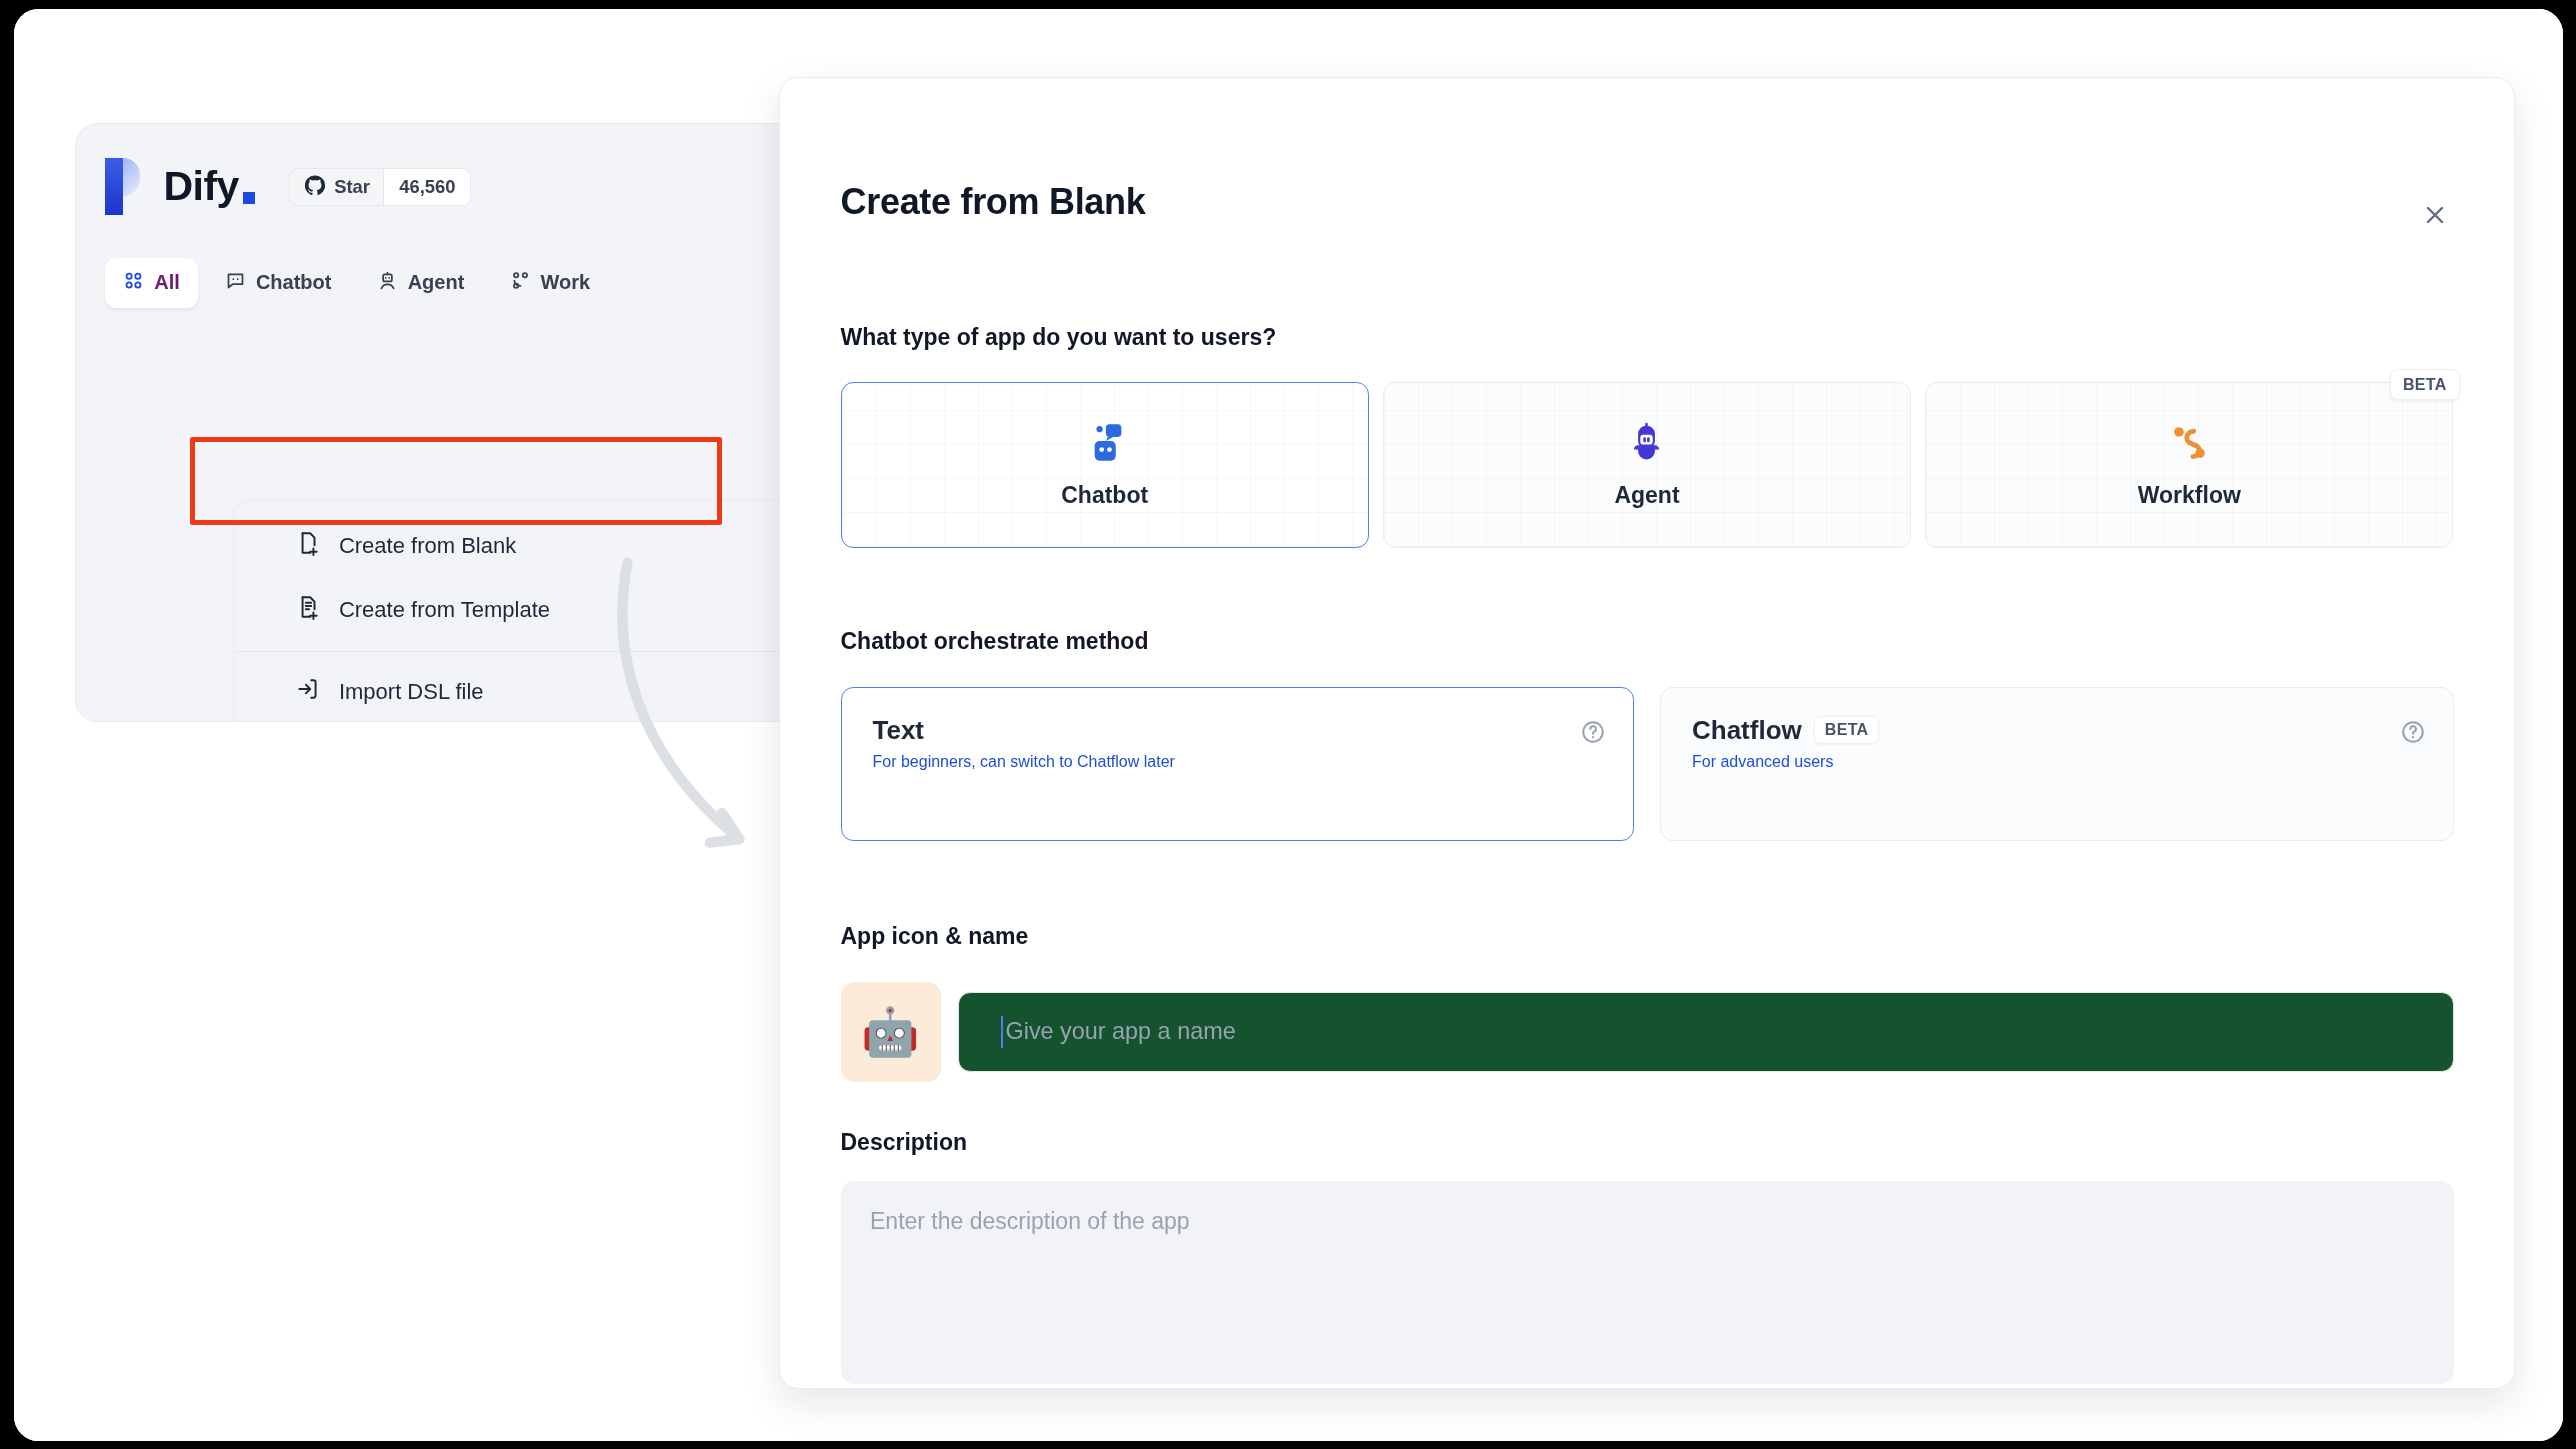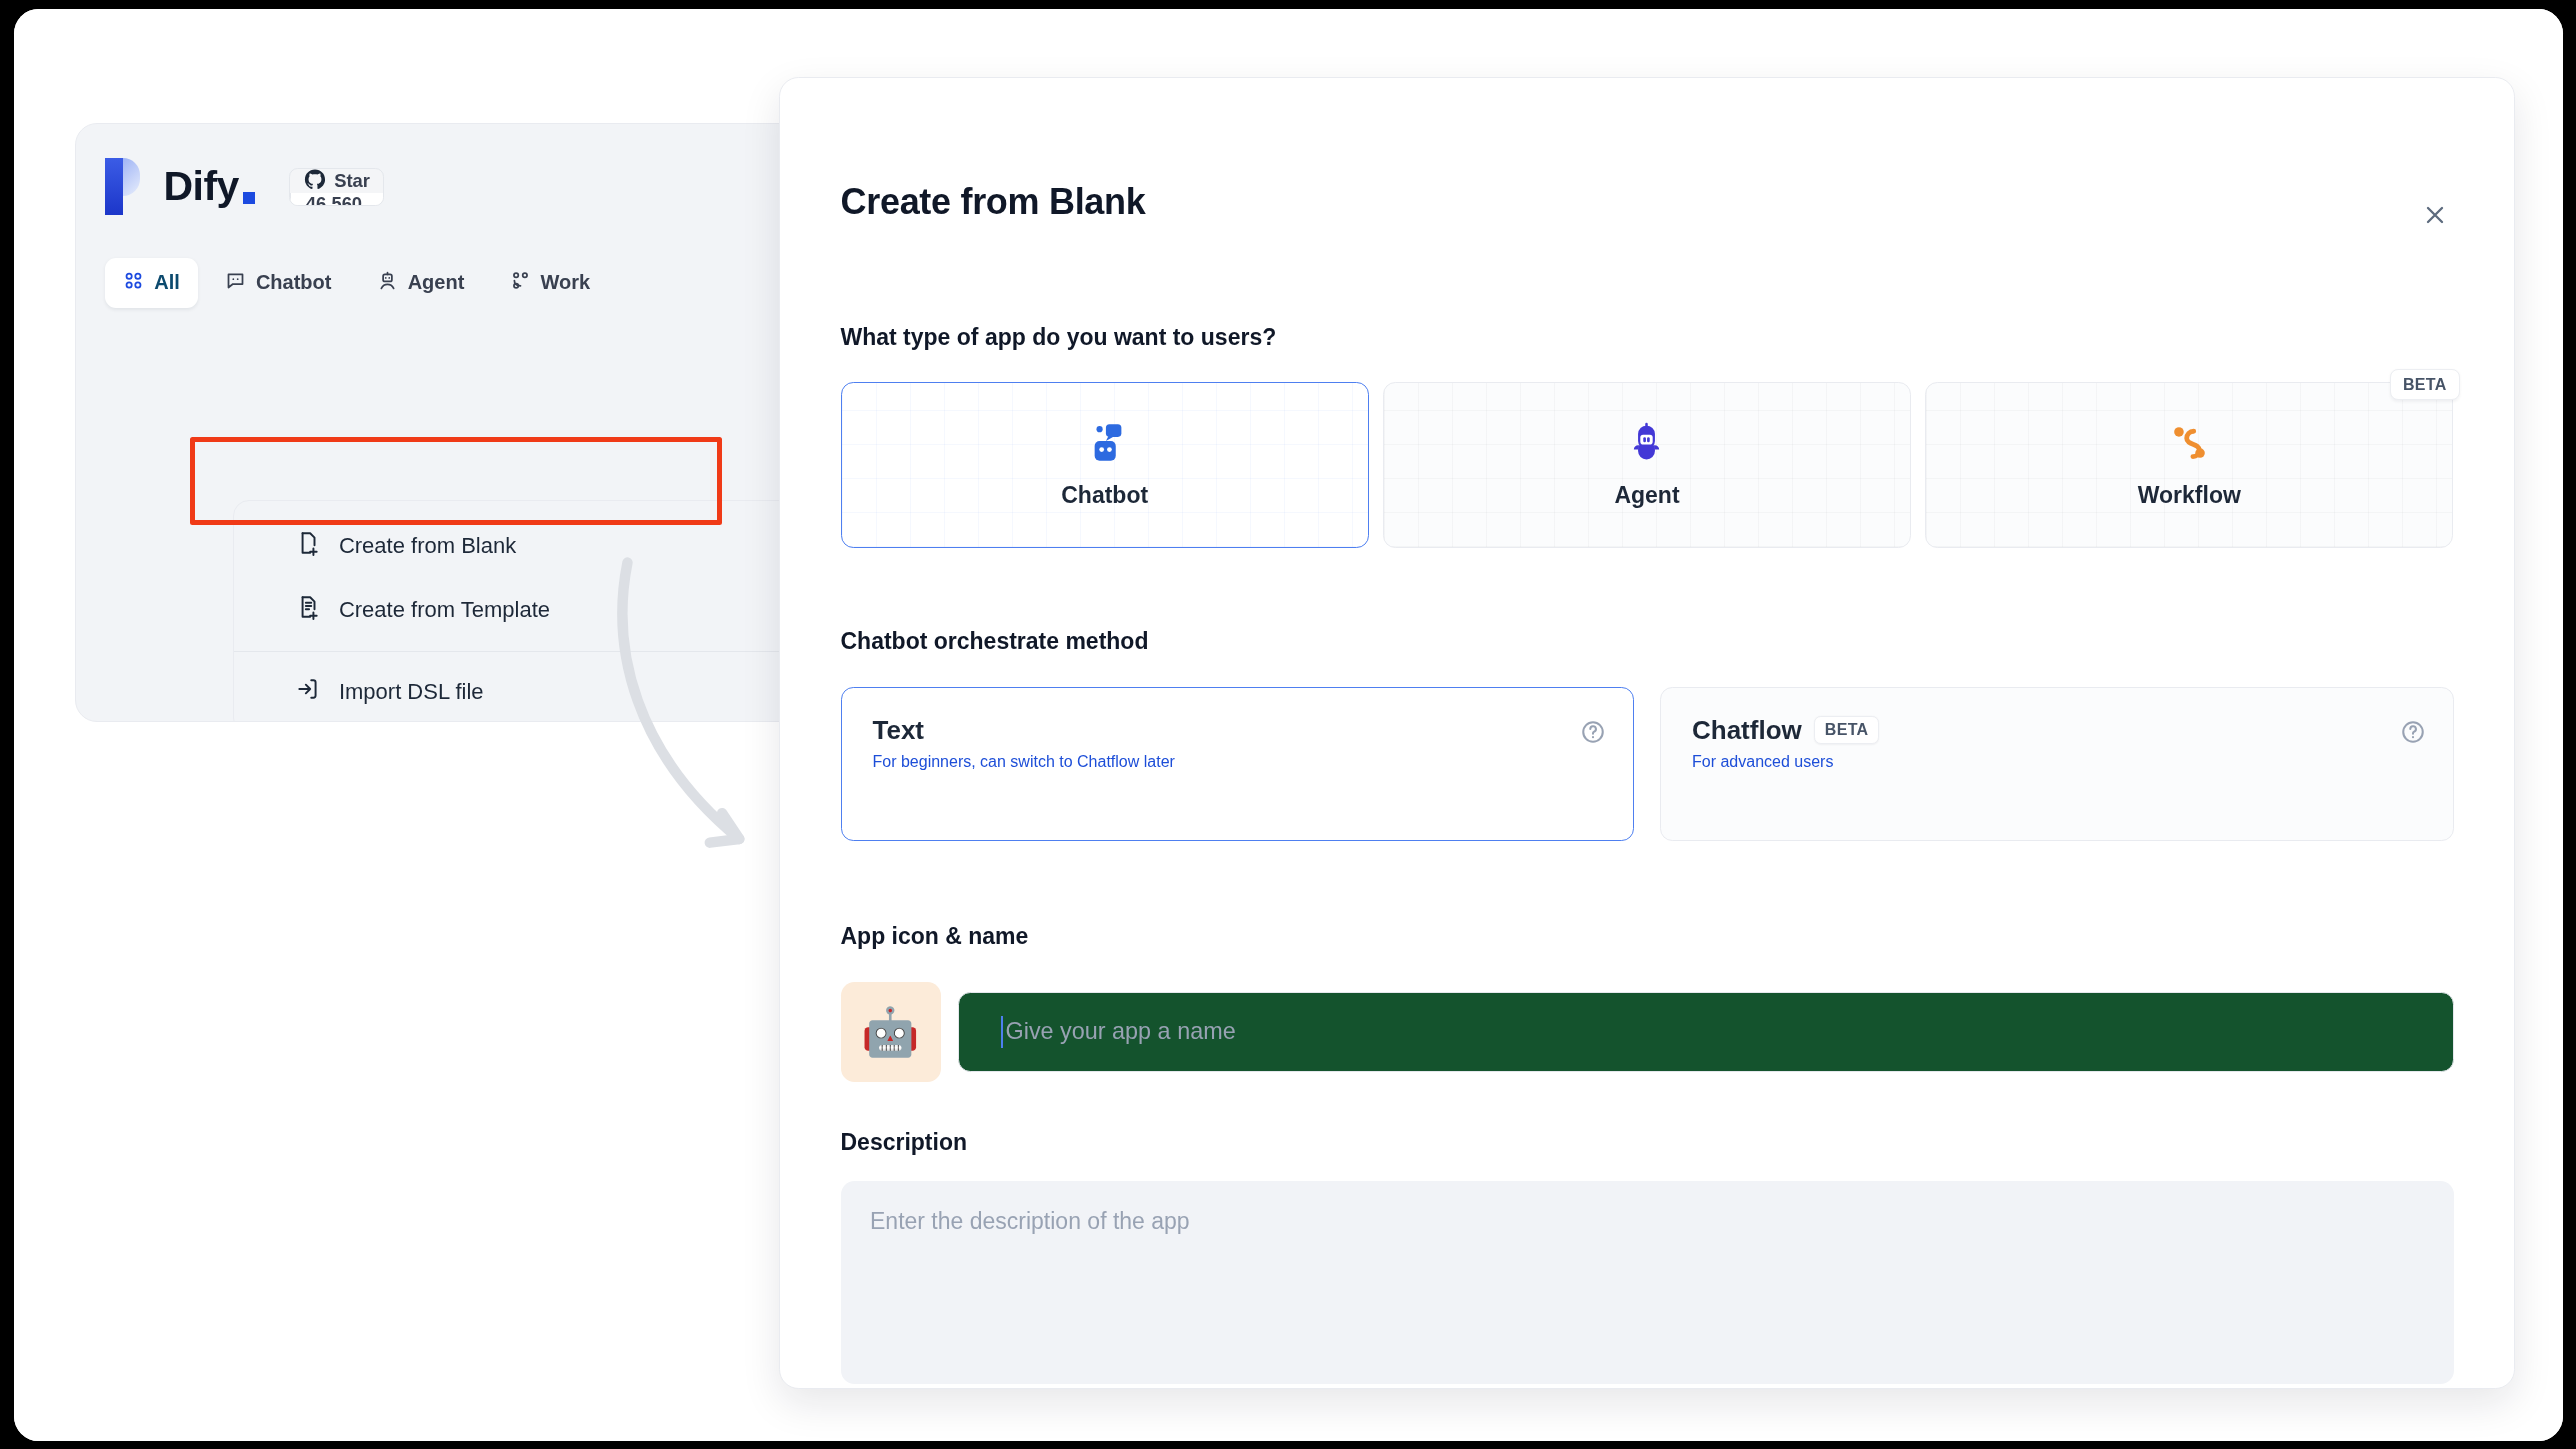--- a/index.html
+++ b/index.html
@@ -94,21 +94,20 @@
 
   #github-star-button {
     display: flex;
     align-items: stretch;
     height: 38px;
     border: 1.2px solid #e4e7ec;
     border-radius: 8.6px;
     overflow: hidden;
     background: #f4f5f7;
     margin-left: 9.8px;
-    flex-direction: column;
   }
   #github-star-button .star-left {
     display: flex;
     align-items: center;
     gap: 8.6px;
     padding: 0 13.5px;
   }
   #github-star-button .star-count {
     display: flex;
     align-items: center;
@@ -140,21 +139,21 @@
     gap: 9.8px;
     padding: 12.3px 18.4px;
     border-radius: 11px;
     font-size: 20px;
     font-weight: 600;
     color: #394050;
     white-space: nowrap;
   }
   .tab-item.active {
     background: #ffffff;
-    color: #0c4a6e;
+    color: #701a75;
     box-shadow: 0 1.2px 3.7px rgba(16,24,40,0.07);
   }
 
   
   #create-app-menu {
     position: absolute;
     left: 157px;
     top: 376px;
     width: 578px;
     background: #f2f4f7;

